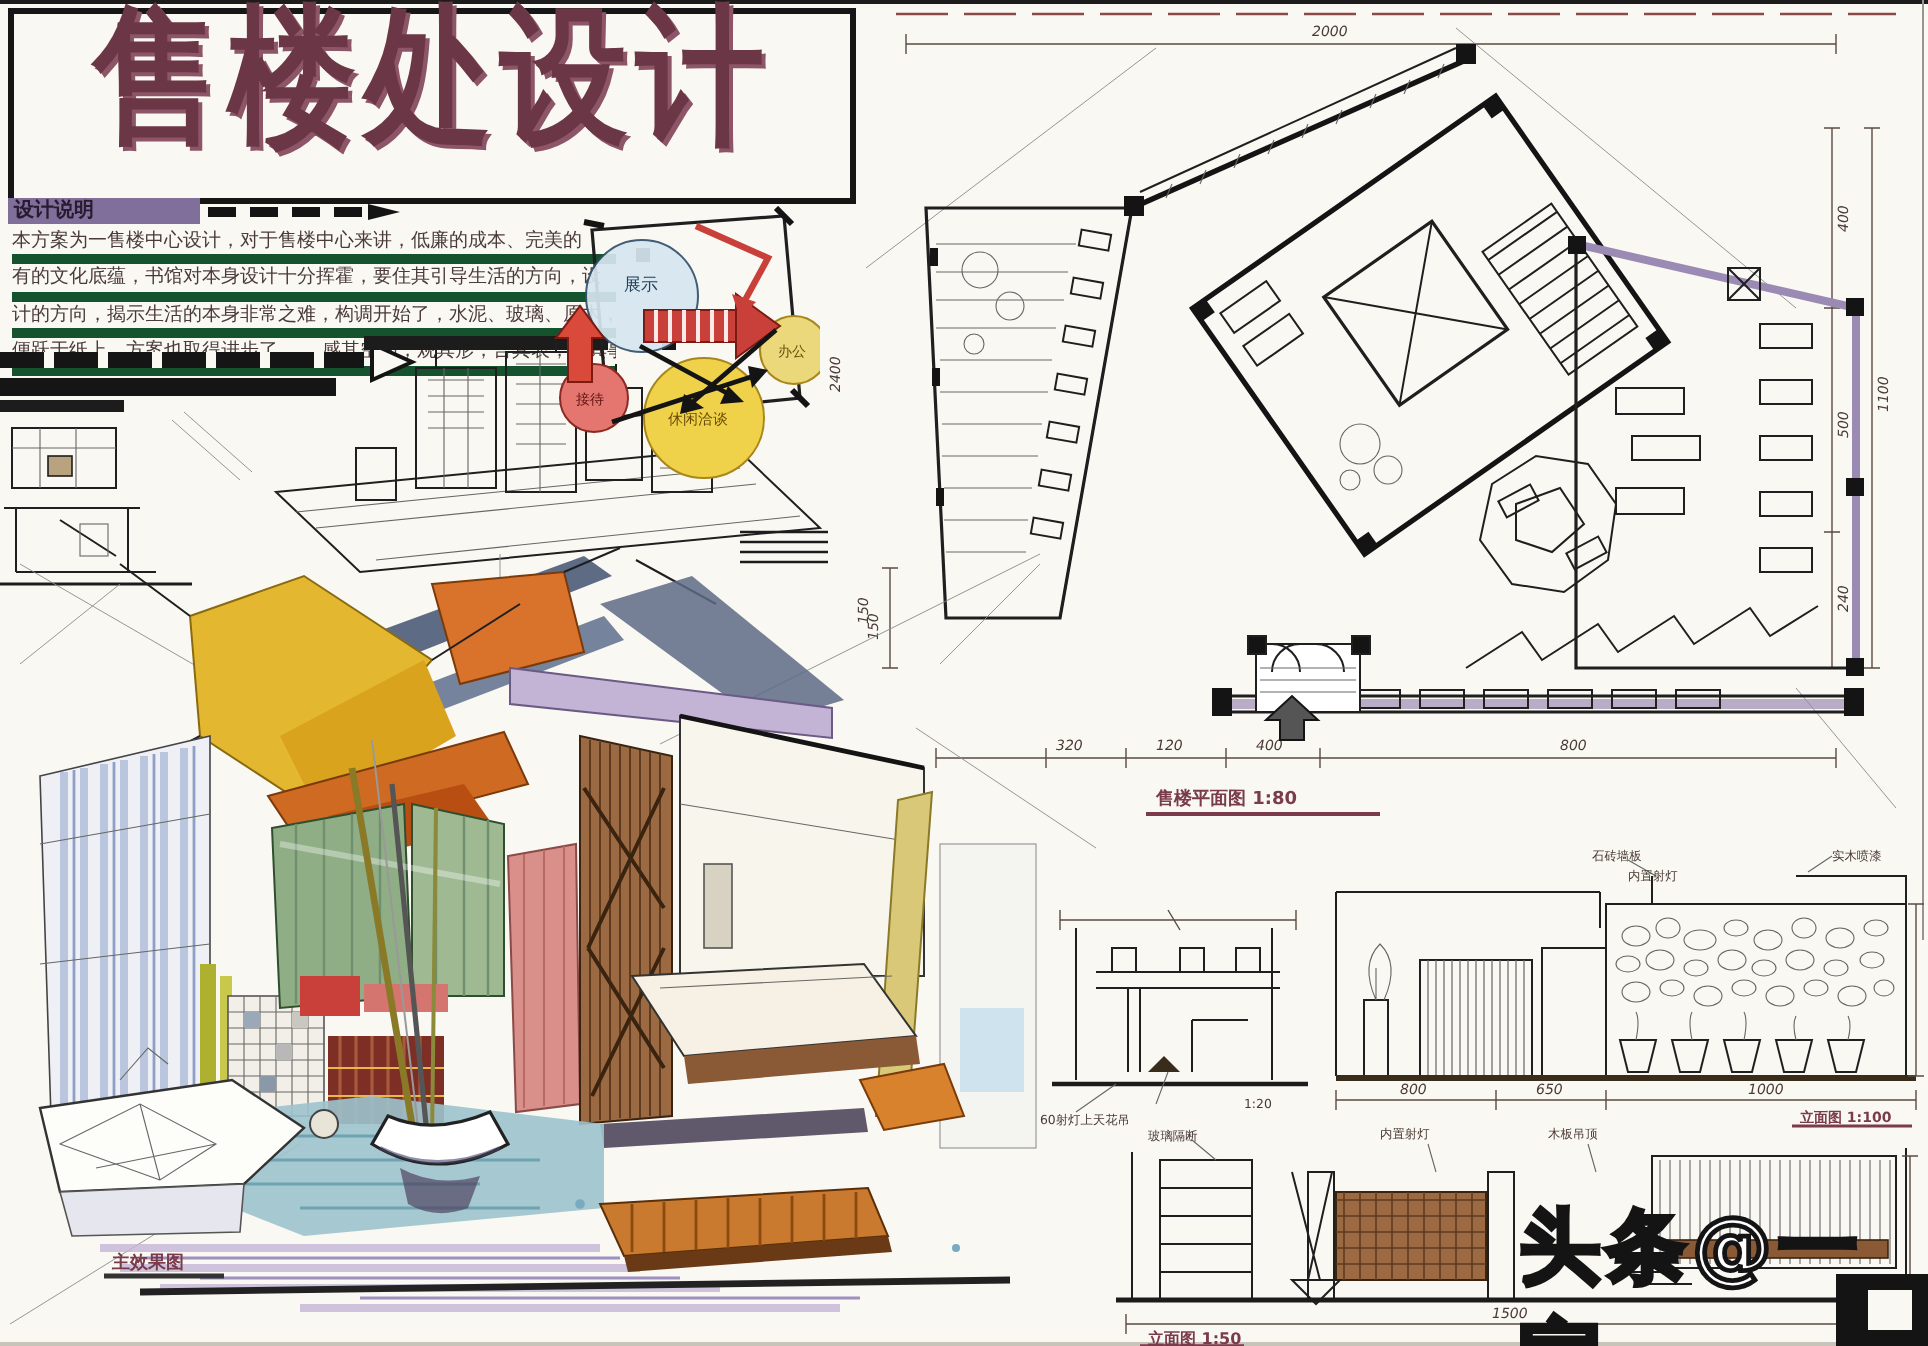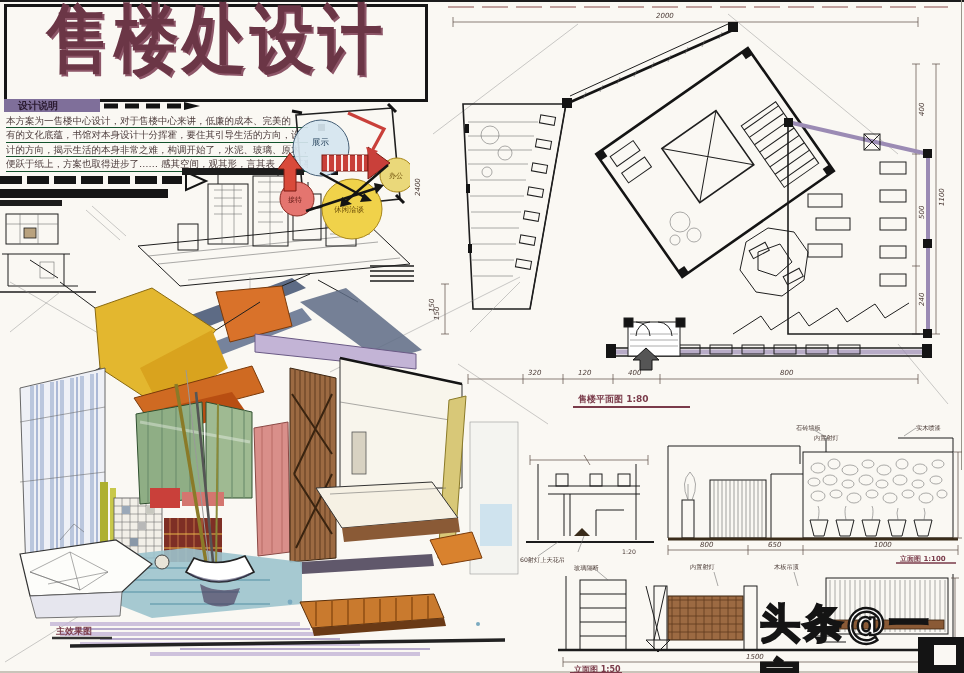--- a/index.html
+++ b/index.html
@@ -10,24 +10,24 @@
   .frame-top{left:0;top:0;width:964px;height:2px;background:#1c1c1c;}
   .frame-right{right:2px;top:0;width:1px;height:470px;background:#9a958c;}
   .frame-bottom{left:0;bottom:0;width:964px;height:2px;background:#c9c4ba;}
   
   .title-box{left:4px;top:4px;width:418px;height:92px;border:3px solid #161616;
              background:#faf8f3;display:flex;align-items:flex-start;justify-content:center;}
   .title-text{font-size:64px;font-weight:900;color:#6b3646;letter-spacing:4px;
               transform:scaleY(1.18);line-height:1;text-shadow:2px 2px 0 #8d5668;}
   
   .notes-head{left:4px;top:99px;width:96px;height:13px;background:#7f6f9a;color:#2a1a30;
-              font-size:10px;font-weight:bold;line-height:13px;padding-left:14px;box-sizing:border-box;}
+              font-size:10px;font-weight:bold;line-height:13px;padding-left:3px;box-sizing:border-box;}
   .dash-arrow{left:104px;top:102px;width:110px;height:8px;}
   .notes-text{left:6px;top:114px;width:302px;font-size:9.5px;line-height:13.4px;color:#4a3a3a;}
-  .notes-text .line{border-bottom:1px solid #14532d;white-space:nowrap;overflow:hidden;}
+  .notes-text .line{border-bottom:5px solid #14532d;white-space:nowrap;overflow:hidden;}
   .blackbar1{left:0;top:176px;width:182px;height:8px;
      background:repeating-linear-gradient(90deg,#151515 0 22px,#faf8f3 22px 27px);}
   .blackbar2{left:0;top:189px;width:168px;height:9px;background:#151515;}
   .sq1{left:318px;top:124px;width:7px;height:7px;background:#151515;}
   .sq2{left:331px;top:166px;width:7px;height:9px;background:#151515;}
   
   .vdim{font-size:7px;color:#4a3a35;transform:rotate(-90deg);transform-origin:left top;font-style:italic;}
   
   .watermark{left:760px;top:596px;font-size:40px;font-weight:900;color:#fff;letter-spacing:3px;
      -webkit-text-stroke:2.4px #141414;text-shadow:0 0 1px #141414;}

